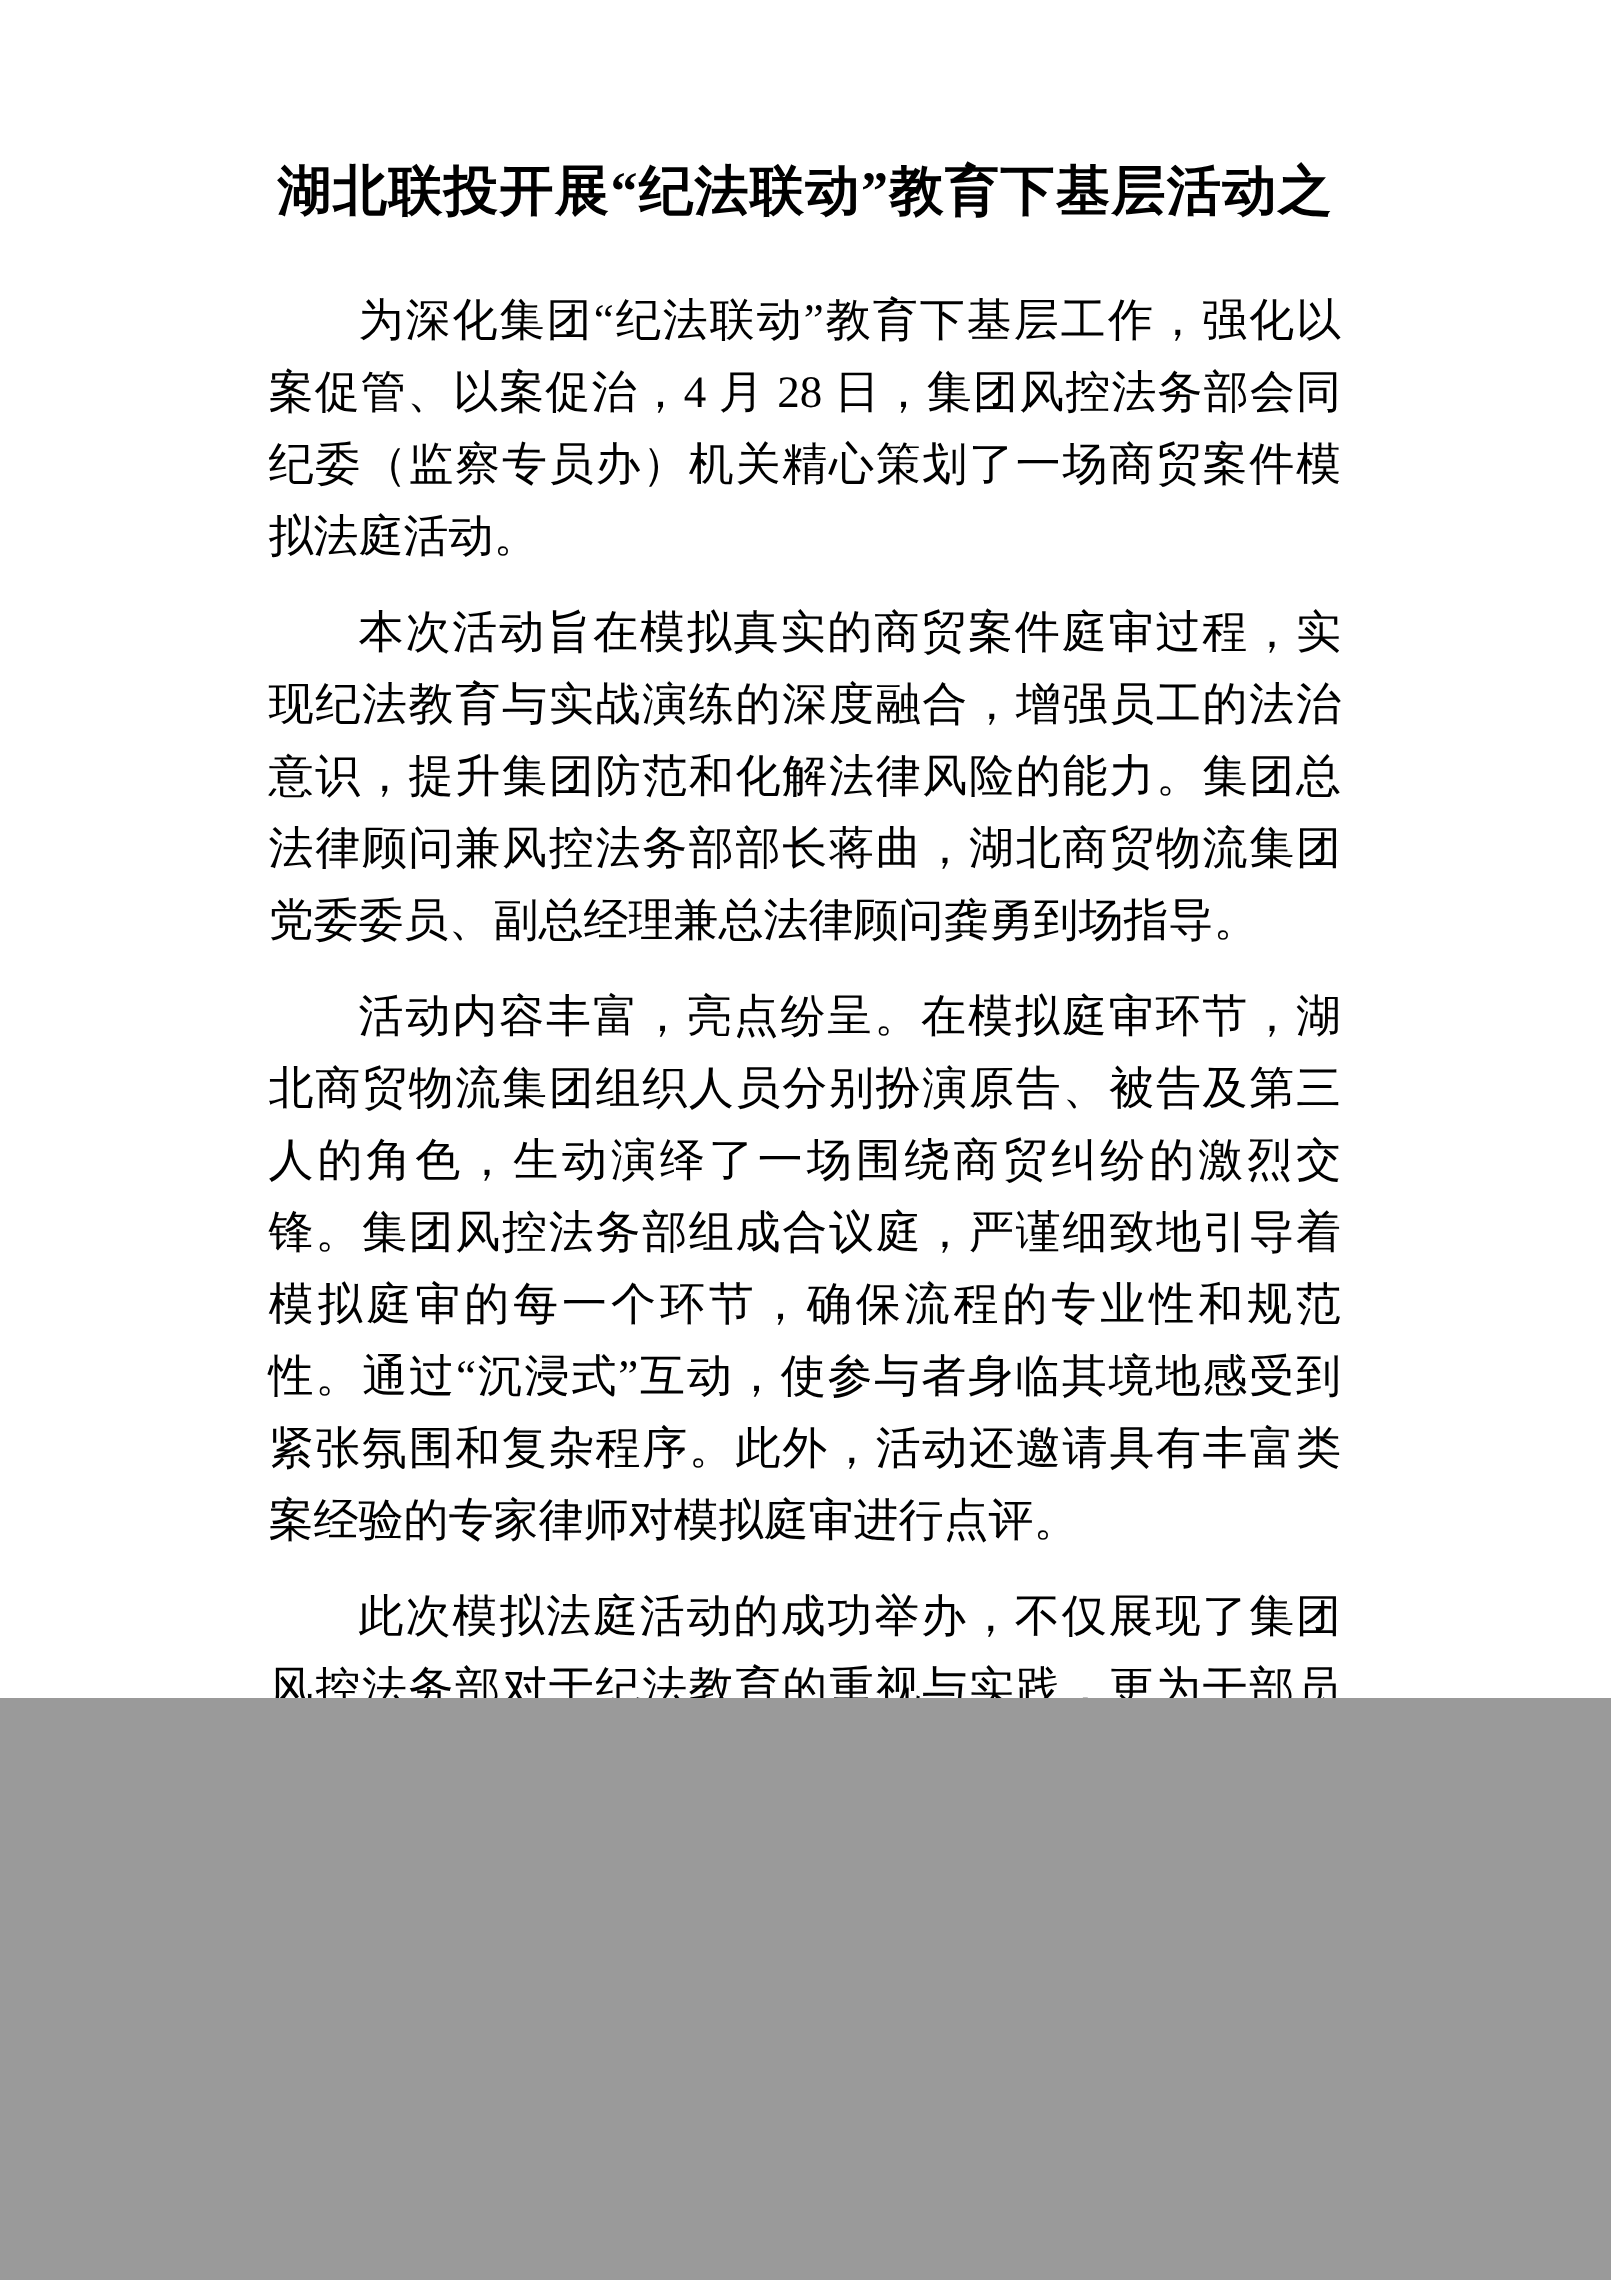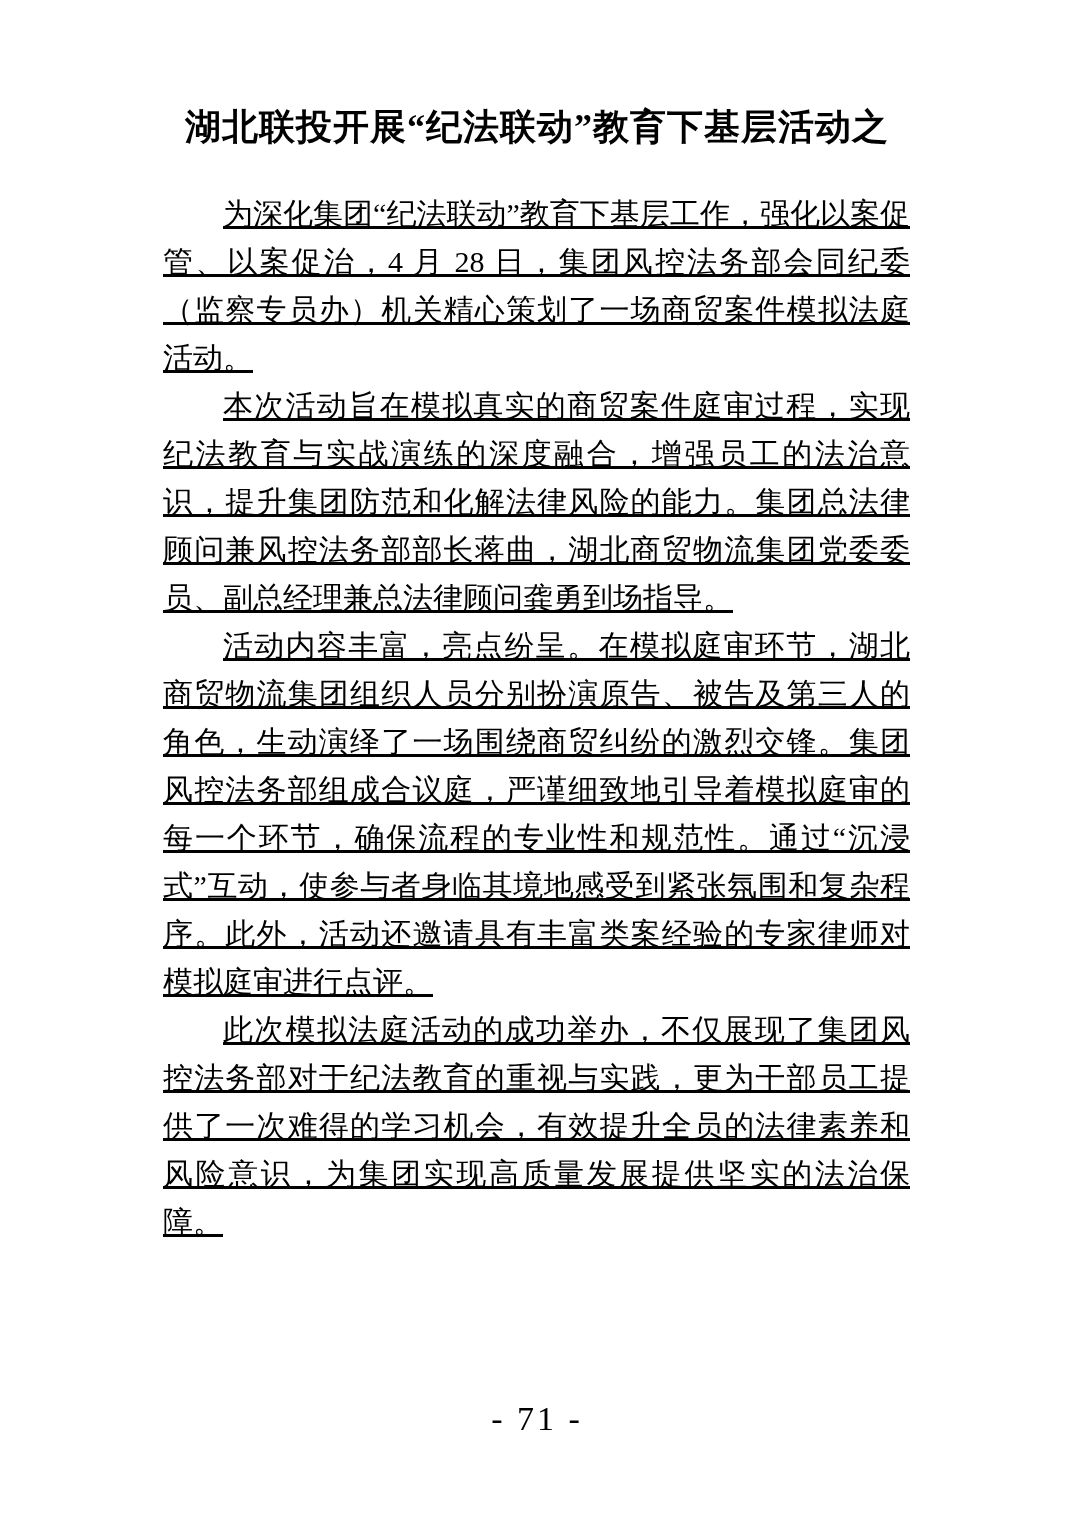--- a/index.html
+++ b/index.html
@@ -3,21 +3,21 @@
 <meta charset="utf-8">
 <style>
   html, body {
     margin: 0;
     padding: 0;
     background: #9a9a9a;
   }
   .page {
     position: relative;
     width: 1074px;
-    height: 1520px;
+    height: 1132px;
     margin: 0 auto;
     background: #ffffff;
     color: #000000;
     overflow: hidden;
     font-family: "Liberation Serif", "DejaVu Serif", serif;
   }
   .doc-title {
     margin: 100px 100px 0 100px;
     text-align: center;
     font-size: 36px;
@@ -28,24 +28,23 @@
   .doc-title .title-line {
     display: block;
   }
   .doc-body {
     margin: 36px 164px 0 163px;
     font-size: 30px;
     line-height: 48px;
     text-align: justify;
   }
   .doc-body p {
-    margin: 0;
+    margin: 16px;
     padding: 0;
     text-indent: 2em;
-    text-decoration: underline;
   }
   .page-footer {
     position: absolute;
     left: 0;
     top: 1400px;
     width: 100%;
     text-align: center;
     font-size: 34px;
     letter-spacing: 3px;
   }

